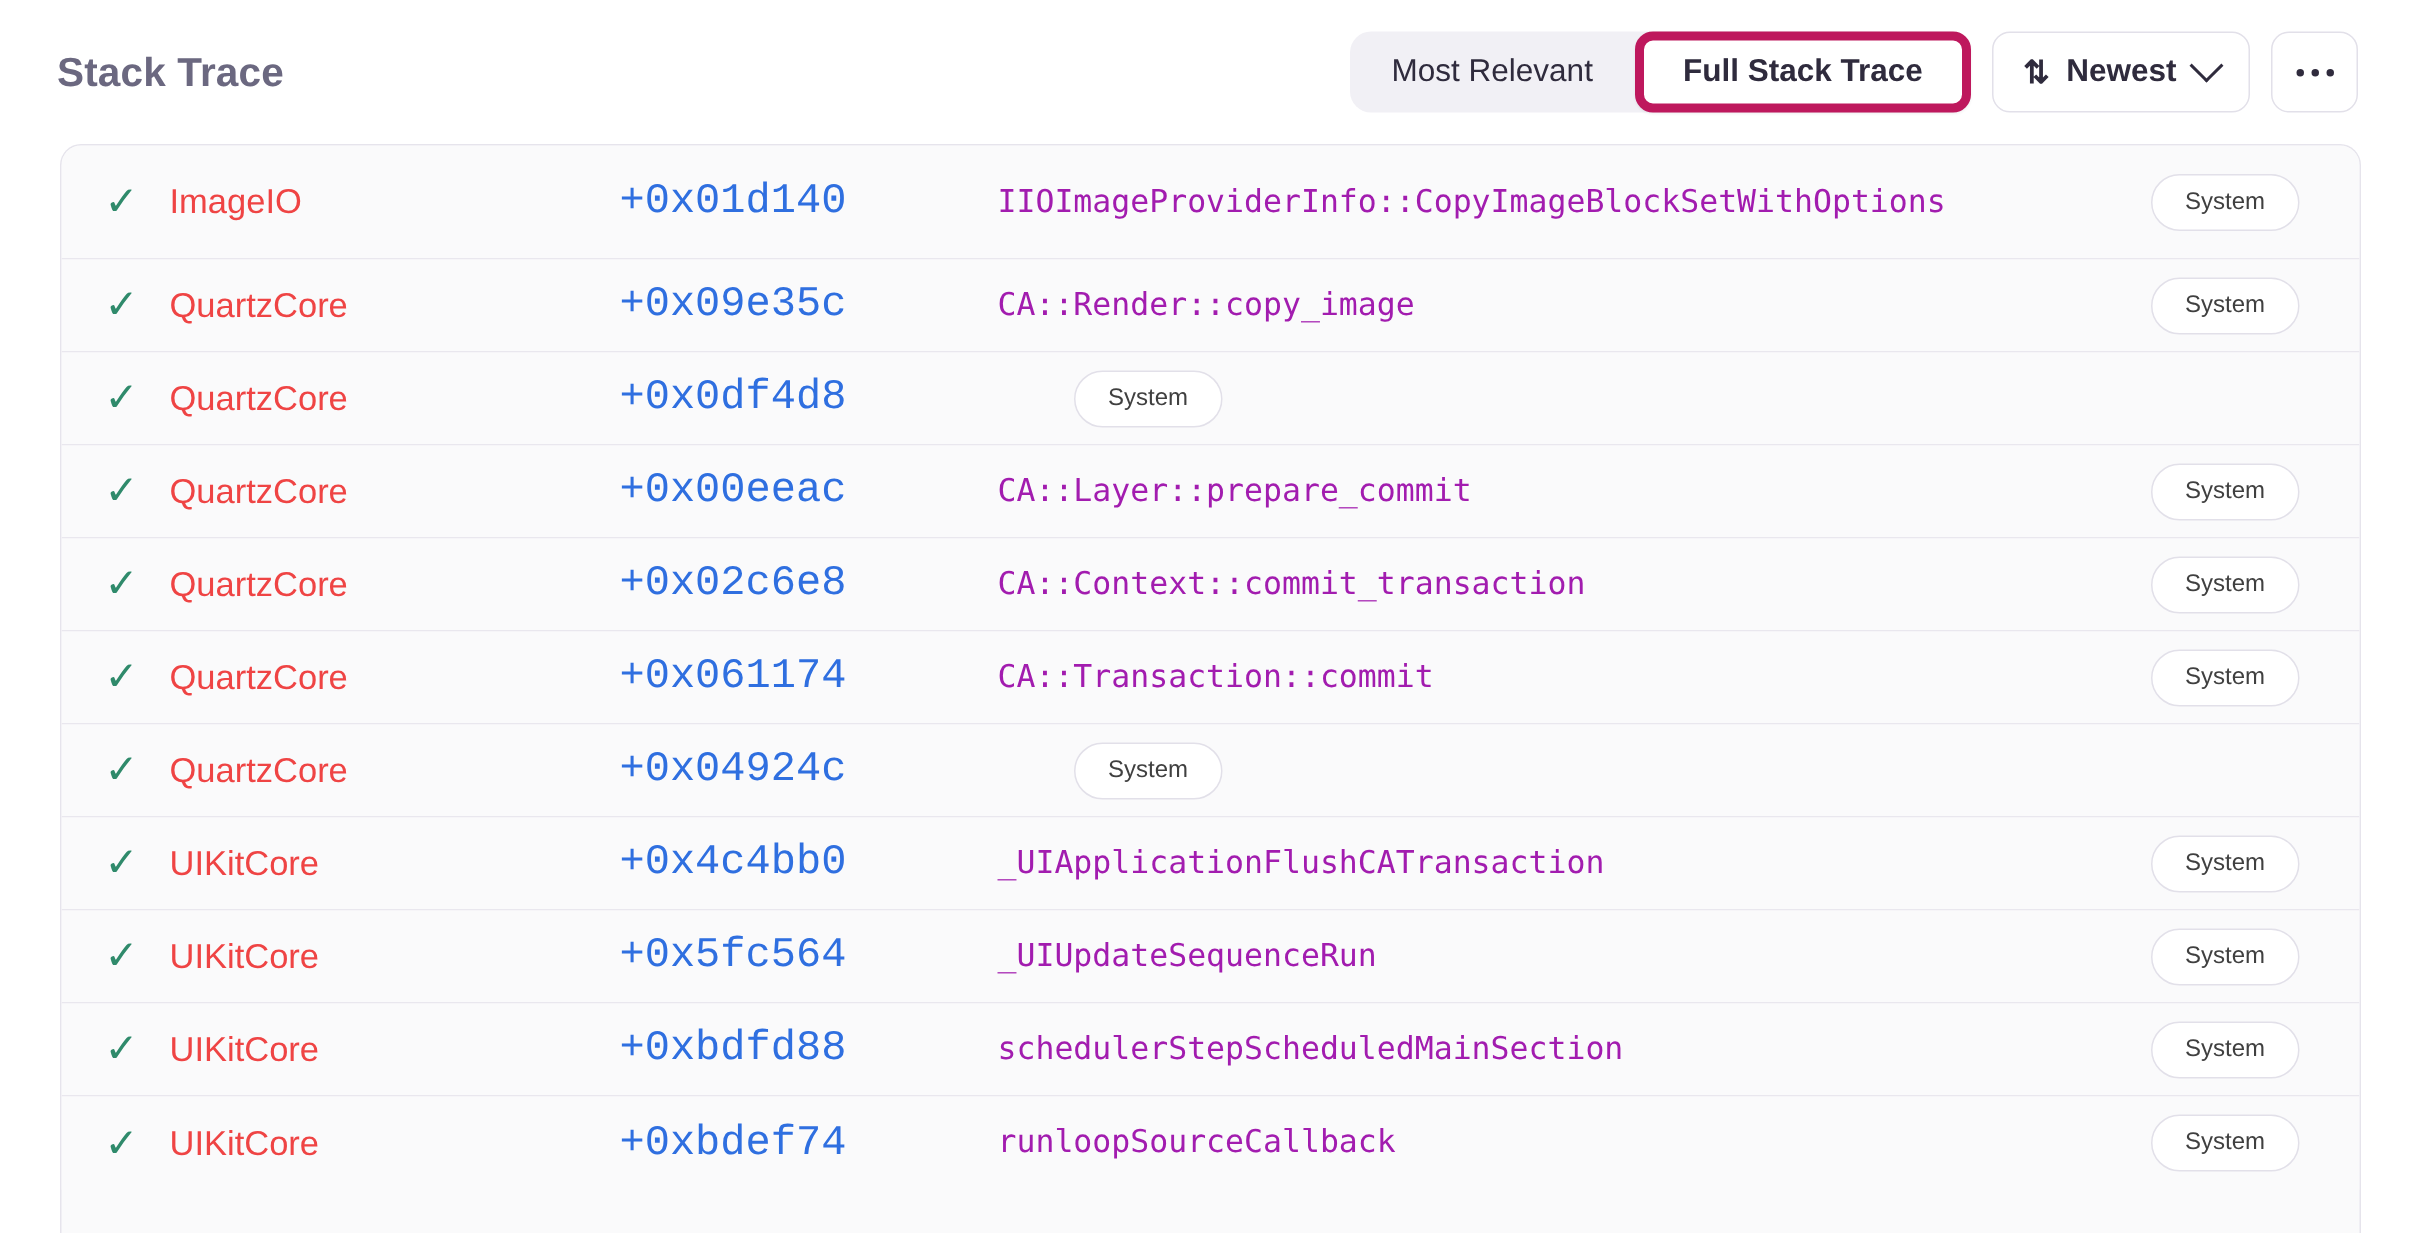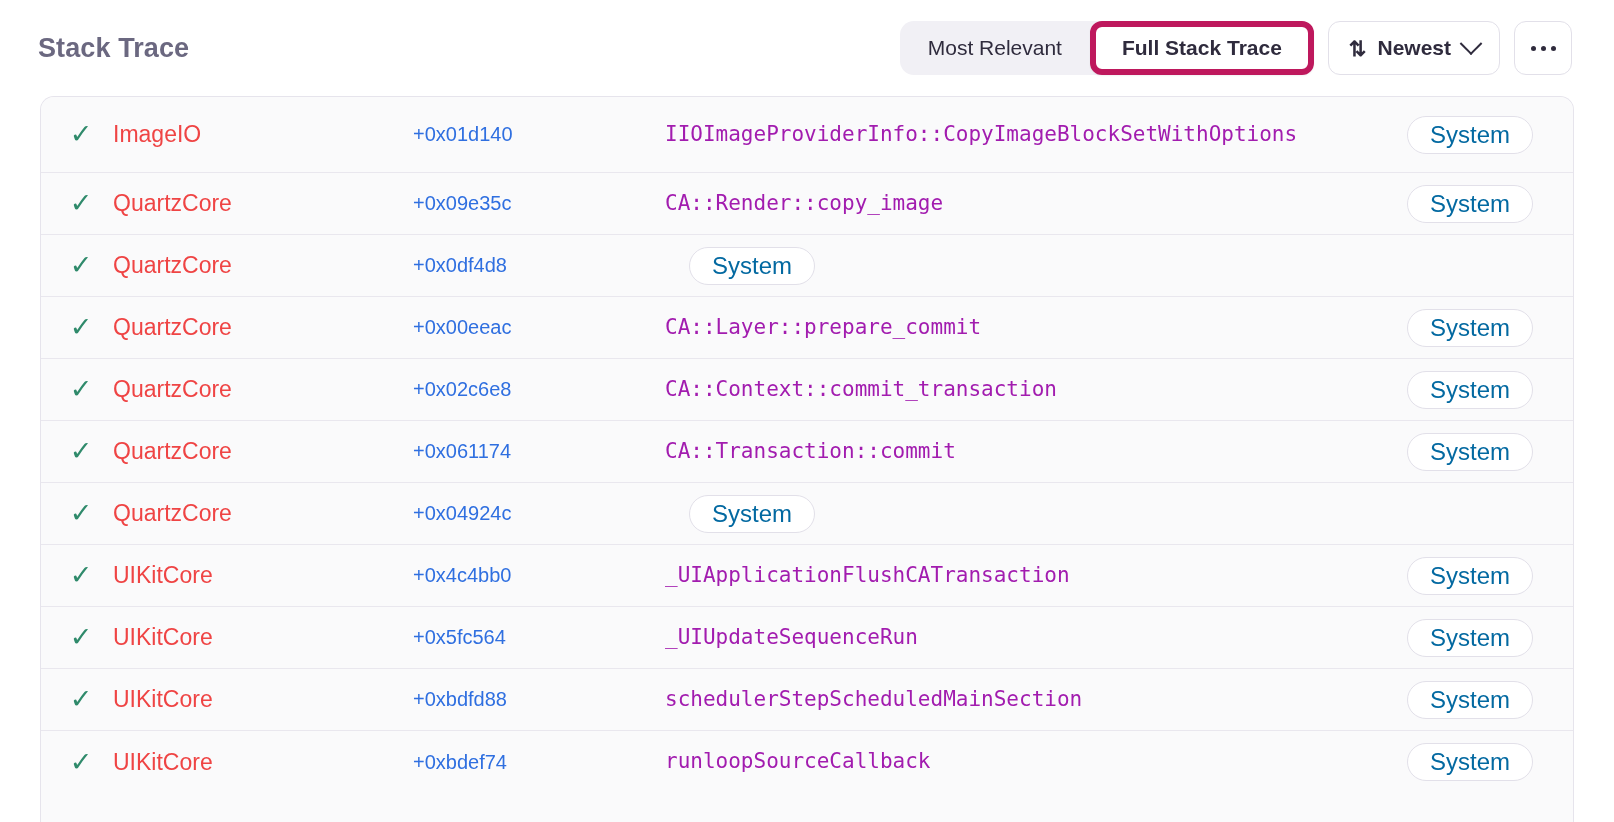--- a/index.html
+++ b/index.html
@@ -177,23 +177,24 @@
     width: 300px;
     font-size: 23px;
     color: #ef4444;
     white-space: nowrap;
     overflow: hidden;
   }
 
   .cell-offset {
     flex: 0 0 252px;
     width: 252px;
-    font-size: 20px;
+    font-size: 28px;
     color: #2f6fe0;
     white-space: nowrap;
+    font-family: Liberation Mono, monospace;
   }
 
   .cell-symbol {
     flex: 1 1 auto;
     font-family: "DejaVu Sans Mono", "Liberation Mono", monospace;
     font-size: 21px;
     color: #a21caf;
     line-height: 1.32;
     word-break: break-all;
     padding-right: 18px;
@@ -210,22 +211,22 @@
   .tag-pill {
     display: inline-flex;
     align-items: center;
     justify-content: center;
     height: 38px;
     padding: 0 22px;
     box-sizing: border-box;
     border: 1.5px solid #e2e0e9;
     border-radius: 19px;
     background: #ffffff;
-    font-size: 24px;
-    color: #0369a1;
+    font-size: 16px;
+    color: #404040;
     white-space: nowrap;
   }
 </style>
 </head>
 <body>
 
 <div class="panel">
 
   <div class="header">
     <div class="panel-title">Stack Trace</div>

